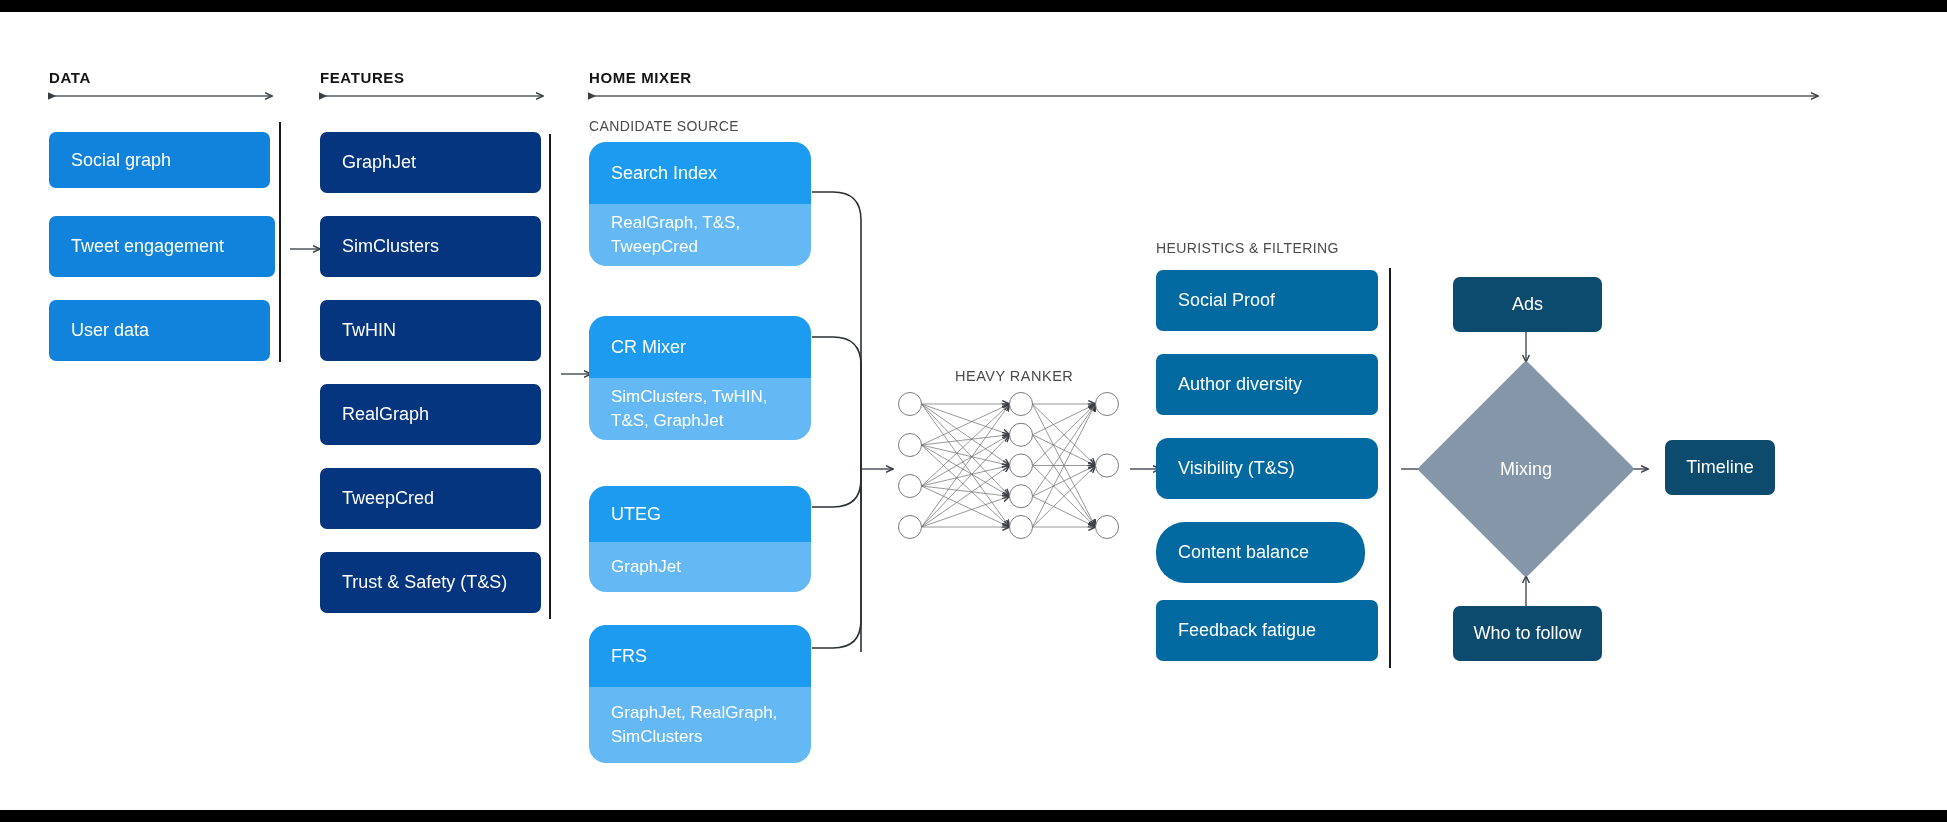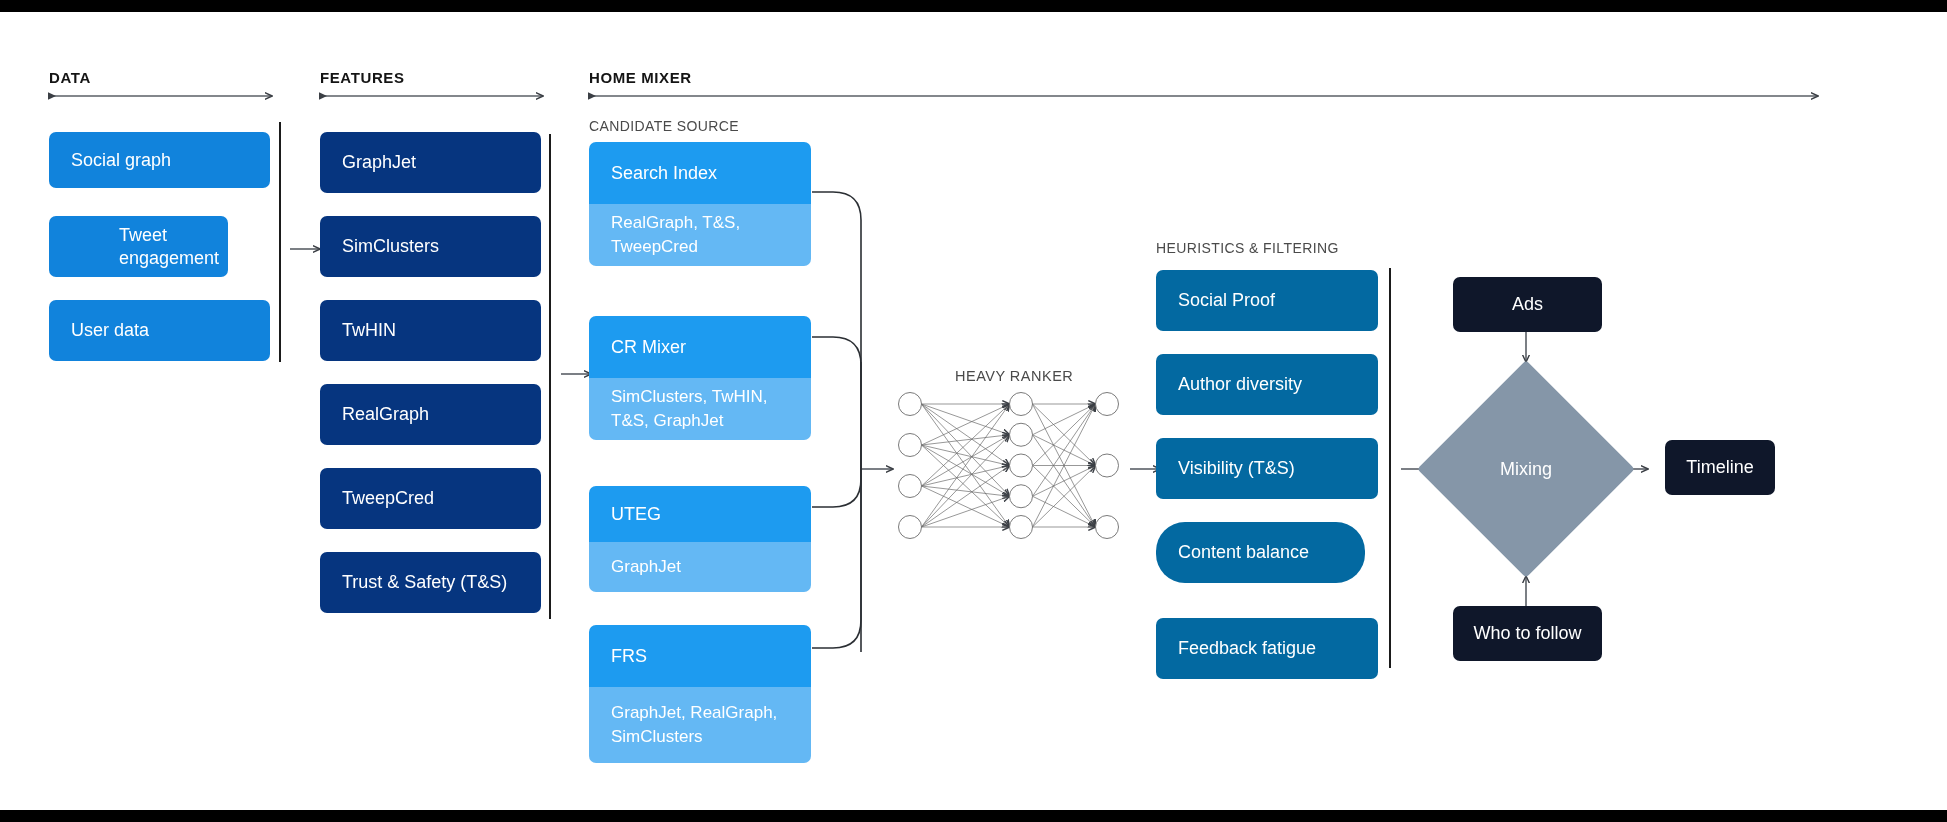--- a/index.html
+++ b/index.html
@@ -59,26 +59,26 @@
     font-size: 18px;
     line-height: 1.25;
   }
   .box .lbl { padding-left: 22px; padding-right: 12px; }
   .box.center { justify-content: center; }
   .box.center .lbl { padding: 0; text-align: center; }
 
   .box-data     { background: #1183DC; }
   .box-feature  { background: #06357F; }
   .box-heur     { background: #0369a1; }
-  .box-final    { background: #0f172a; }
+  .box-final    { background: #0c4a6e; }
 
   
   .cs-card {
     position: absolute;
-    border-radius: 7px;
+    border-radius: 17px;
     overflow: hidden;
     display: flex;
     flex-direction: column;
   }
   .cs-head {
     background: #1D9BF0;
     color: #ffffff;
     font-size: 18px;
     display: flex;
     align-items: center;
@@ -250,21 +250,21 @@
   <div class="section-title" style="left:49px; top:57px;">DATA</div>
   <div class="section-title" style="left:320px; top:57px;">FEATURES</div>
   <div class="section-title" style="left:589px; top:57px;">HOME MIXER</div>
   <div class="sub-title" style="left:589px; top:106px;">CANDIDATE SOURCE</div>
   <div class="sub-title" style="left:1156px; top:228px;">HEURISTICS &amp; FILTERING</div>
   <div class="nn-title" style="left:955px; top:356px;">HEAVY RANKER</div>
 
   <div class="box box-data" style="left:49px; top:120px; width:221px; height:56px;">
     <span class="lbl">Social graph</span>
   </div>
-  <div class="box box-data" style="left:49px; top:204px; width:179px; height:61px;padding-left:48px;">
+  <div class="box box-data" style="left:49px; top:204px; width:226px; height:61px;">
     <span class="lbl">Tweet engagement</span>
   </div>
   <div class="box box-data" style="left:49px; top:288px; width:221px; height:61px;">
     <span class="lbl">User data</span>
   </div>
 
   <div class="box box-feature" style="left:320px; top:120px; width:221px; height:61px;">
     <span class="lbl">GraphJet</span>
   </div>
   <div class="box box-feature" style="left:320px; top:204px; width:221px; height:61px;">
@@ -305,27 +305,27 @@
     <div class="cs-body">GraphJet, RealGraph,
 SimClusters</div>
   </div>
 
   <div class="box box-heur" style="left:1156px; top:258px; width:222px; height:61px;">
     <span class="lbl">Social Proof</span>
   </div>
   <div class="box box-heur" style="left:1156px; top:342px; width:222px; height:61px;">
     <span class="lbl">Author diversity</span>
   </div>
-  <div class="box box-heur" style="left:1156px; top:426px; width:222px; height:61px;">
+  <div class="box box-heur" style="left:1156px; top:426px; width:222px; height:61px;border-radius:12px;">
     <span class="lbl">Visibility (T&amp;S)</span>
   </div>
   <div class="box box-heur" style="left:1156px; top:510px; width:209px; height:61px;border-radius:29px;">
     <span class="lbl">Content balance</span>
   </div>
-  <div class="box box-heur" style="left:1156px; top:606px; width:222px; height:61px;">
+  <div class="box box-heur" style="left:1156px; top:588px; width:222px; height:61px;">
     <span class="lbl">Feedback fatigue</span>
   </div>
 
   <div class="box box-final center" style="left:1453px; top:265px; width:149px; height:55px;">
     <span class="lbl">Ads</span>
   </div>
 
   <div id="mixing-diamond" style="left:1449px; top:380px; width:154px; height:154px;">
     <div class="dshape"></div>
     <span class="dlabel">Mixing</span>

